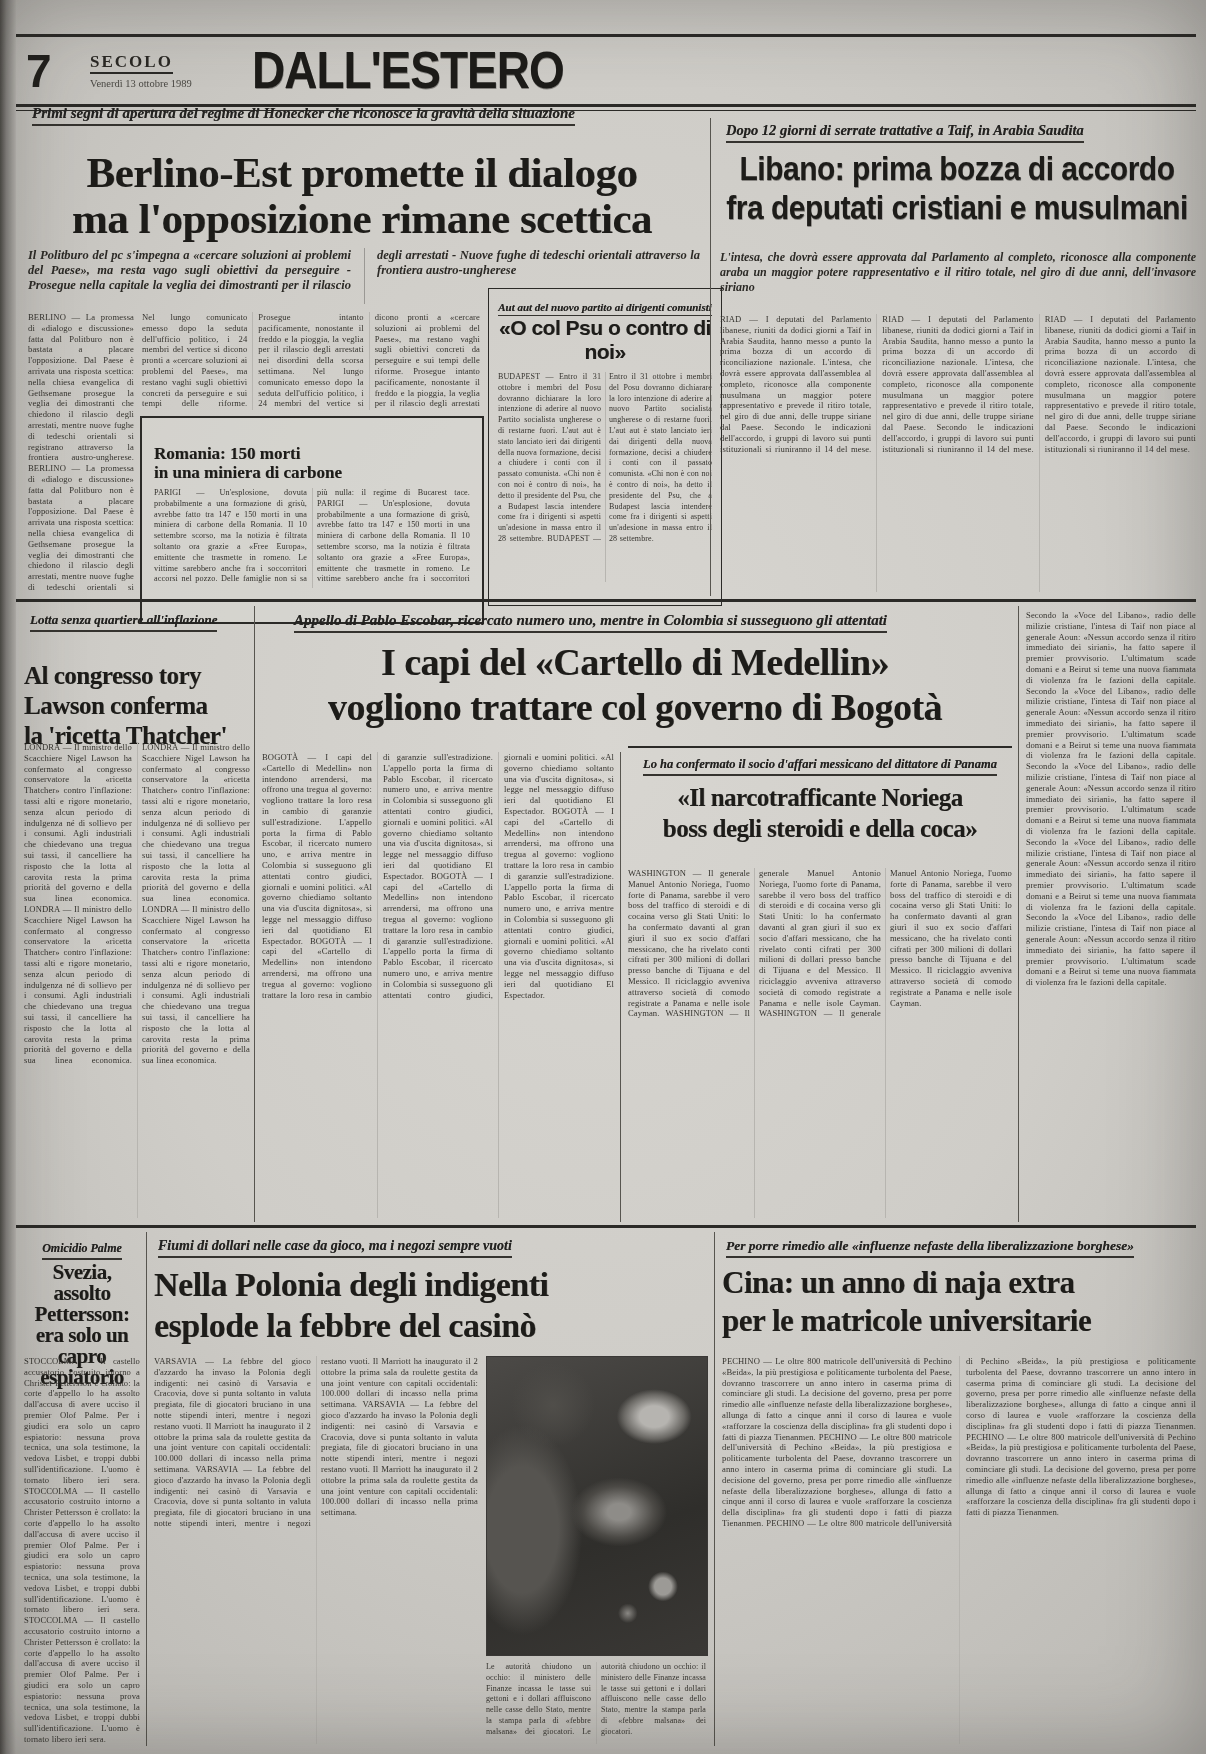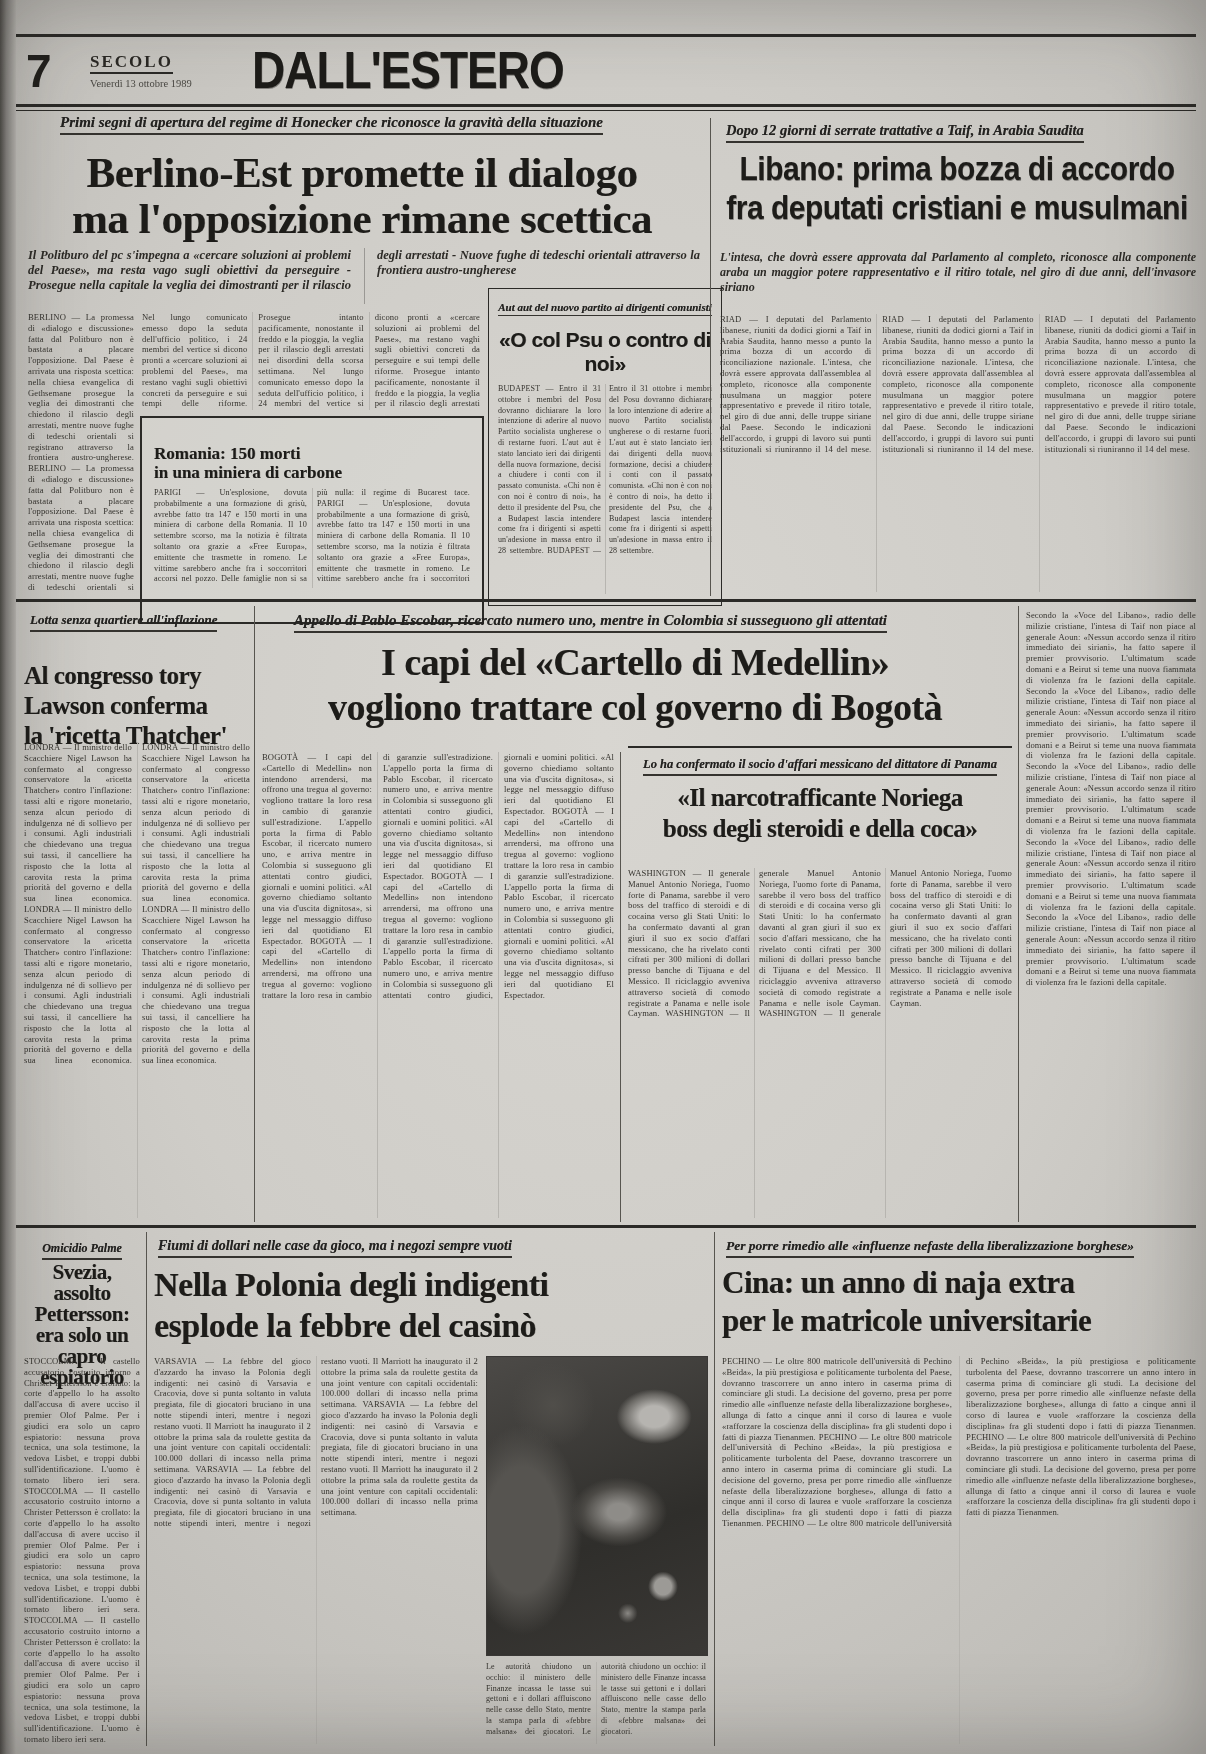--- a/index.html
+++ b/index.html
@@ -47,37 +47,37 @@
 
 <div class="hrule" style="left:16px;top:34px;width:1180px;height:3px;"></div>
 <div class="abs sans" style="left:26px;top:44px;font-size:46px;font-weight:bold;color:#201f1c;">7</div>
 <div class="abs masthead" style="left:90px;top:52px;font-size:17px;">SECOLO</div>
 <div class="abs" style="left:90px;top:78px;font-size:10.5px;color:#4a4843;">Venerdì 13 ottobre 1989</div>
 <div class="abs sans headline" style="left:252px;top:40px;font-size:46px;letter-spacing:-1px;transform:scaleY(1.12);transform-origin:left top;">DALL'ESTERO</div>
 <div class="hrule" style="left:16px;top:104px;width:1180px;height:3px;"></div>
 <div class="hrule" style="left:16px;top:110px;width:1180px;height:1px;"></div>
 
 <div>
-  <div class="abs kicker" style="left:32px;top:114px;font-size:15px;margin-left:28px;">Primi segni di apertura del regime di Honecker che riconosce la gravità della situazione</div>
+  <div class="abs kicker" style="left:32px;top:105px;font-size:15px;">Primi segni di apertura del regime di Honecker che riconosce la gravità della situazione</div>
   <div class="abs headline center" style="left:24px;top:150px;width:676px;font-size:43px;line-height:46px;">Berlino-Est promette il dialogo
 ma l'opposizione rimane scettica</div>
   <div class="abs subhead cols2" style="left:28px;top:248px;width:672px;height:56px;column-gap:26px;column-rule:1px solid #9a9894;">Il Politburo del pc s'impegna a «cercare soluzioni ai problemi del Paese», ma resta vago sugli obiettivi da perseguire - Prosegue nella capitale la veglia dei dimostranti per il rilascio degli arrestati - Nuove fughe di tedeschi orientali attraverso la frontiera austro-ungherese</div>
   <div class="abs bodytxt" style="left:28px;top:312px;width:106px;height:280px;">BERLINO — La promessa di «dialogo e discussione» fatta dal Politburo non è bastata a placare l'opposizione. Dal Paese è arrivata una risposta scettica: nella chiesa evangelica di Gethsemane prosegue la veglia dei dimostranti che chiedono il rilascio degli arrestati, mentre nuove fughe di tedeschi orientali si registrano attraverso la frontiera austro-ungherese. BERLINO — La promessa di «dialogo e discussione» fatta dal Politburo non è bastata a placare l'opposizione. Dal Paese è arrivata una risposta scettica: nella chiesa evangelica di Gethsemane prosegue la veglia dei dimostranti che chiedono il rilascio degli arrestati, mentre nuove fughe di tedeschi orientali si registrano attraverso la frontiera austro-ungherese.</div>
   <div class="abs bodytxt cols3" style="left:142px;top:312px;width:338px;height:98px;">Nel lungo comunicato emesso dopo la seduta dell'ufficio politico, i 24 membri del vertice si dicono pronti a «cercare soluzioni ai problemi del Paese», ma restano vaghi sugli obiettivi concreti da perseguire e sui tempi delle riforme. Prosegue intanto pacificamente, nonostante il freddo e la pioggia, la veglia per il rilascio degli arrestati nei disordini della scorsa settimana. Nel lungo comunicato emesso dopo la seduta dell'ufficio politico, i 24 membri del vertice si dicono pronti a «cercare soluzioni ai problemi del Paese», ma restano vaghi sugli obiettivi concreti da perseguire e sui tempi delle riforme. Prosegue intanto pacificamente, nonostante il freddo e la pioggia, la veglia per il rilascio degli arrestati nei disordini della scorsa settimana.</div>
 </div>
 
 <div class="abs boxed" style="left:140px;top:416px;width:316px;height:152px;padding:26px 12px;">
   <div class="headline" style="font-size:17px;line-height:19px;letter-spacing:0;">Romania: 150 morti
 in una miniera di carbone</div>
   <div class="bodytxt cols2" style="margin-top:6px;height:100px;font-size:8.2px;">PARIGI — Un'esplosione, dovuta probabilmente a una formazione di grisù, avrebbe fatto tra 147 e 150 morti in una miniera di carbone della Romania. Il 10 settembre scorso, ma la notizia è filtrata soltanto ora grazie a «Free Europa», emittente che trasmette in romeno. Le vittime sarebbero anche fra i soccorritori accorsi nel pozzo. Delle famiglie non si sa più nulla: il regime di Bucarest tace. PARIGI — Un'esplosione, dovuta probabilmente a una formazione di grisù, avrebbe fatto tra 147 e 150 morti in una miniera di carbone della Romania. Il 10 settembre scorso, ma la notizia è filtrata soltanto ora grazie a «Free Europa», emittente che trasmette in romeno. Le vittime sarebbero anche fra i soccorritori accorsi nel pozzo. Delle famiglie non si sa più nulla: il regime di Bucarest tace.</div>
 </div>
 
 <div class="abs" style="left:488px;top:288px;width:214px;height:300px;border:1.5px solid #2b2a27;padding:8px 9px;">
   <div class="center"><span class="kicker" style="font-size:11px;border-bottom-width:1px;">Aut aut del nuovo partito ai dirigenti comunisti</span></div>
-  <div class="headline sans center" style="font-size:21px;line-height:24px;margin-top:12px;">«O col Psu o contro di noi»</div>
+  <div class="headline sans center" style="font-size:21px;line-height:24px;margin-top:0;">«O col Psu o contro di noi»</div>
   <div class="bodytxt cols2" style="margin-top:8px;height:210px;font-size:8px;column-gap:8px;">BUDAPEST — Entro il 31 ottobre i membri del Posu dovranno dichiarare la loro intenzione di aderire al nuovo Partito socialista ungherese o di restarne fuori. L'aut aut è stato lanciato ieri dai dirigenti della nuova formazione, decisi a chiudere i conti con il passato comunista. «Chi non è con noi è contro di noi», ha detto il presidente del Psu, che a Budapest lascia intendere come fra i dirigenti si aspetti un'adesione in massa entro il 28 settembre. BUDAPEST — Entro il 31 ottobre i membri del Posu dovranno dichiarare la loro intenzione di aderire al nuovo Partito socialista ungherese o di restarne fuori. L'aut aut è stato lanciato ieri dai dirigenti della nuova formazione, decisi a chiudere i conti con il passato comunista. «Chi non è con noi è contro di noi», ha detto il presidente del Psu, che a Budapest lascia intendere come fra i dirigenti si aspetti un'adesione in massa entro il 28 settembre.</div>
 </div>
 
 <div class="vdiv" style="left:710px;top:118px;height:478px;"></div>
 
 <div>
   <div class="abs kicker" style="left:726px;top:122px;font-size:14.5px;">Dopo 12 giorni di serrate trattative a Taif, in Arabia Saudita</div>
   <div class="abs headline sans center" style="left:718px;top:150px;width:478px;font-size:30px;line-height:36px;transform:scaleY(1.08);transform-origin:center top;">Libano: prima bozza di accordo
 fra deputati cristiani e musulmani</div>
   <div class="abs subhead" style="left:720px;top:250px;width:476px;height:52px;font-size:12px;">L'intesa, che dovrà essere approvata dal Parlamento al completo, riconosce alla componente araba un maggior potere rappresentativo e il ritiro totale, nel giro di due anni, dell'invasore siriano</div>

